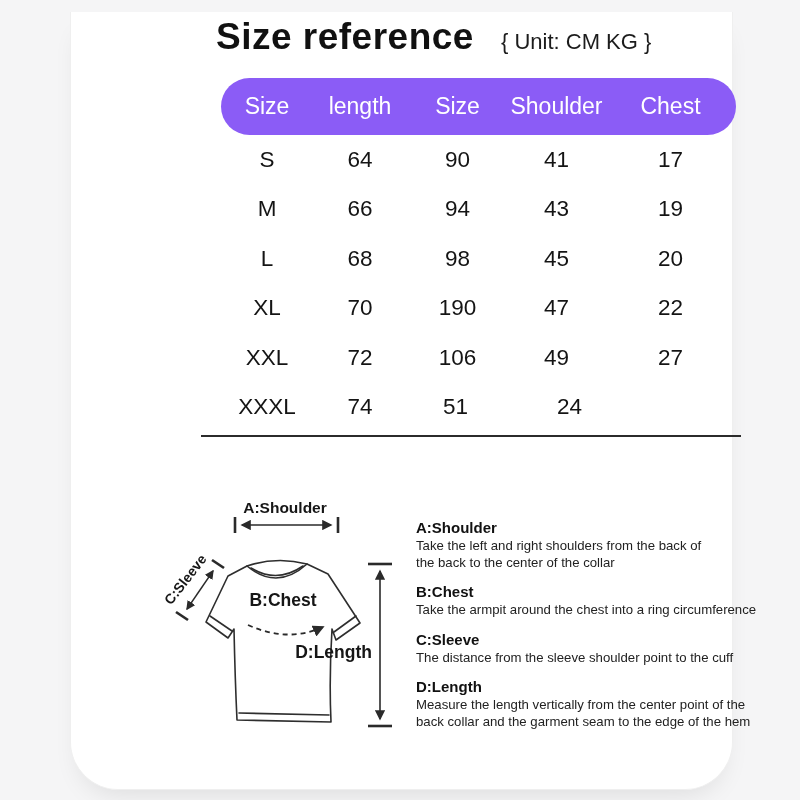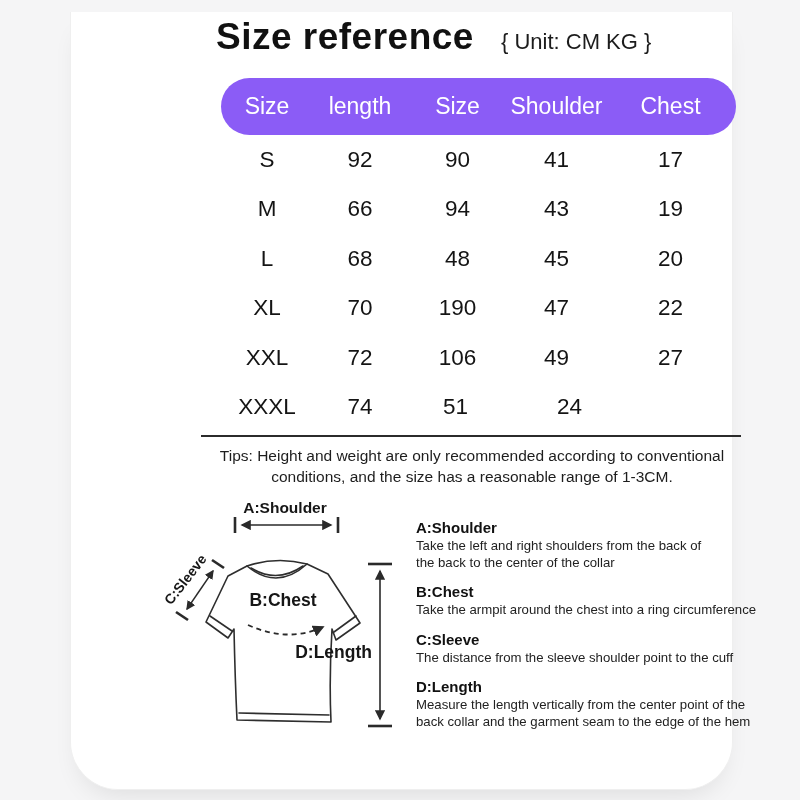--- a/index.html
+++ b/index.html
@@ -72,36 +72,36 @@
         <div class="hcell c0" style="color: rgb(255, 255, 255);">Size</div>
         <div class="hcell c1" style="color: rgb(255, 255, 255);">length</div>
         <div class="hcell c2" style="color: rgb(255, 255, 255);">Size</div>
         <div class="hcell c3" style="color: rgb(255, 255, 255);">Shoulder</div>
         <div class="hcell c4" style="color: rgb(255, 255, 255);">Chest</div>
       </div>
 
     <div class="tbody">
         <div class="trow">
           <div class="tcell c0">S</div>
-          <div class="tcell c1">92</div>
+          <div class="tcell c1">64</div>
           <div class="tcell c2">90</div>
           <div class="tcell c3">41</div>
           <div class="tcell c4">17</div>
         </div>
         <div class="trow">
           <div class="tcell c0">M</div>
           <div class="tcell c1">66</div>
           <div class="tcell c2">94</div>
           <div class="tcell c3">43</div>
           <div class="tcell c4">19</div>
         </div>
         <div class="trow">
           <div class="tcell c0">L</div>
           <div class="tcell c1">68</div>
-          <div class="tcell c2">48</div>
+          <div class="tcell c2">98</div>
           <div class="tcell c3">45</div>
           <div class="tcell c4">20</div>
         </div>
         <div class="trow">
           <div class="tcell c0">XL</div>
           <div class="tcell c1">70</div>
           <div class="tcell c2">190</div>
           <div class="tcell c3">47</div>
           <div class="tcell c4">22</div>
         </div>
@@ -115,22 +115,20 @@
         <div class="trow">
           <div class="tcell c0">XXXL</div>
           <div class="tcell c1">74</div>
           <div class="tcell c3">51</div>
           <div class="tcell c4">24</div>
         </div>
       </div>
 
     <div class="divider"></div>
 
-    <div class="tips">Tips: Height and weight are only recommended according to conventional
-conditions, and the size has a reasonable range of 1-3CM.</div>
 
     <svg class="diagram" width="268" height="252" viewBox="0 0 268 252">
       <defs>
         <marker id="arr" viewBox="0 0 10 10" refX="8.5" refY="5" markerWidth="6.5" markerHeight="6.5" orient="auto-start-reverse">
           <path d="M0,0 L10,5 L0,10 z" fill="#2a2a2a"></path>
         </marker>
       </defs>
 
       <g fill="#ffffff" stroke="#2e2e2e" stroke-width="1.6" stroke-linejoin="round" stroke-linecap="round">
         <path d="M 92,68 Q 122,58 152,66 L 173,76 L 205,125 L 181,142 L 177,131

